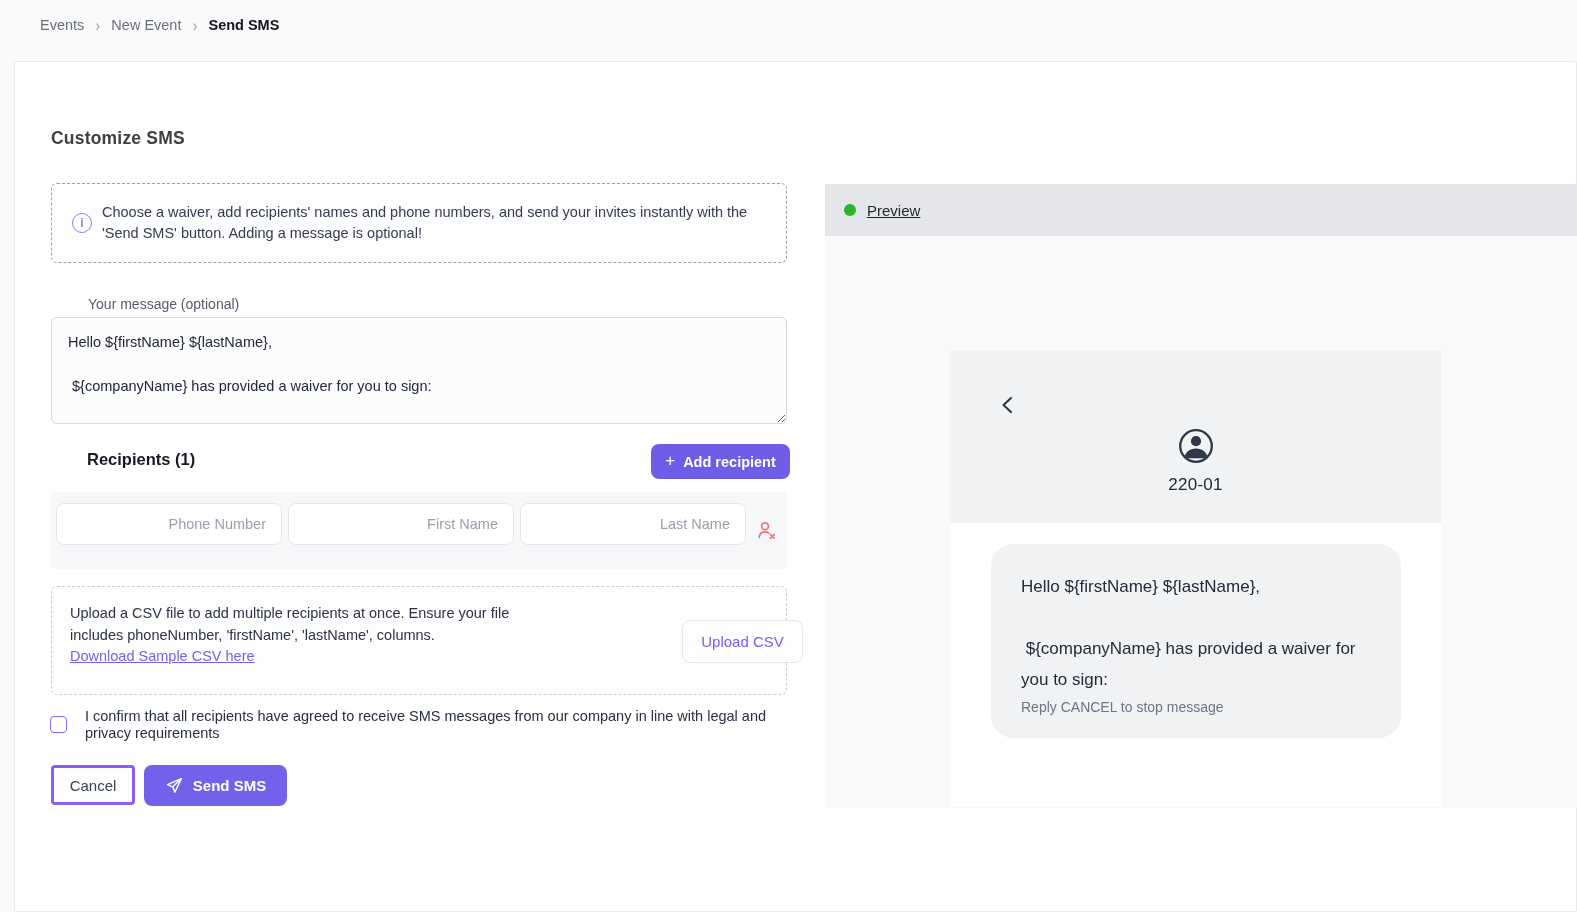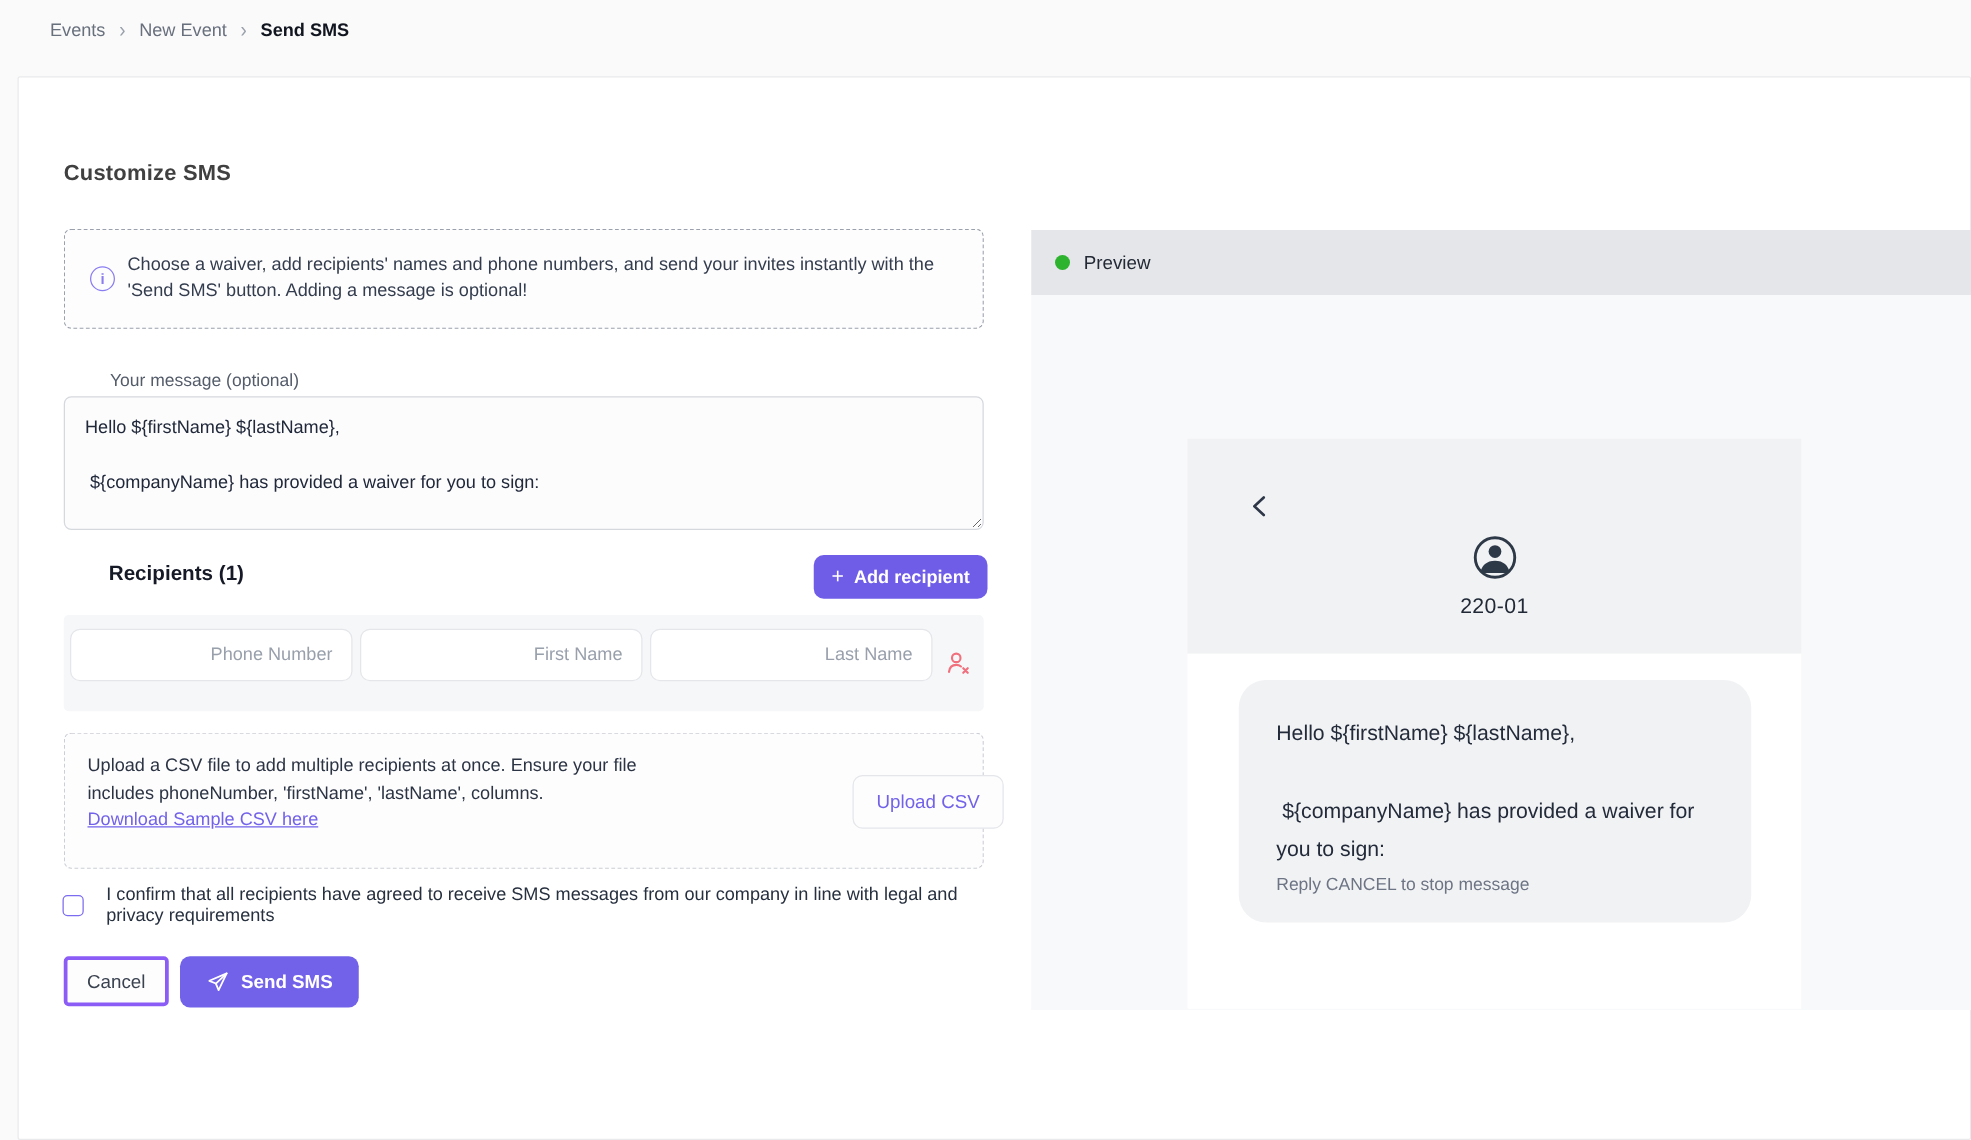--- a/index.html
+++ b/index.html
@@ -76,21 +76,21 @@
   .cancel-btn { position:absolute; left:36px; top:703px; width:84px; height:40px;
     background:#fdfdfd; border:3px solid #8b5cf6; border-radius:4px; cursor:pointer;
     font-family:inherit; font-size:15px; font-weight:500; color:#3a4250; }
   .send-btn { position:absolute; left:129px; top:703px; width:143px; height:41px;
     background:#7262e9; border:none; border-radius:8px; cursor:pointer;
     display:flex; align-items:center; justify-content:center; gap:9px;
     font-family:inherit; font-size:15px; font-weight:600; color:#fff; }
 
   
   .preview-header { position:absolute; left:810px; top:122px; width:753px; height:52px;
-    background:#e4e6e9; display:flex; align-items:center; gap:11px; padding-left:19px; }
+    background:#e4e6e9; display:flex; align-items:center; gap:11px; padding-left:19px;text-decoration:underline; }
   .status-dot { width:12px; height:12px; border-radius:50%; }
   .preview-title { font-size:15px; font-weight:500; color:#232a36; }
   .preview-body { position:absolute; left:810px; top:174px; width:753px; height:572px; background:#f8f9fb; }
 
   .contact-card { position:absolute; left:125px; top:115px; width:491px; height:172px; background:#f1f2f4; }
   .back-chevron { position:absolute; left:46px; top:42px; width:24px; height:26px;
     background:none; border:none; cursor:pointer; }
   .contact-center { position:absolute; left:0; top:76px; width:100%; display:flex; flex-direction:column; align-items:center; }
   .phone-number { margin-top:10px; font-size:17px; color:#212936; letter-spacing:.3px; }
 

